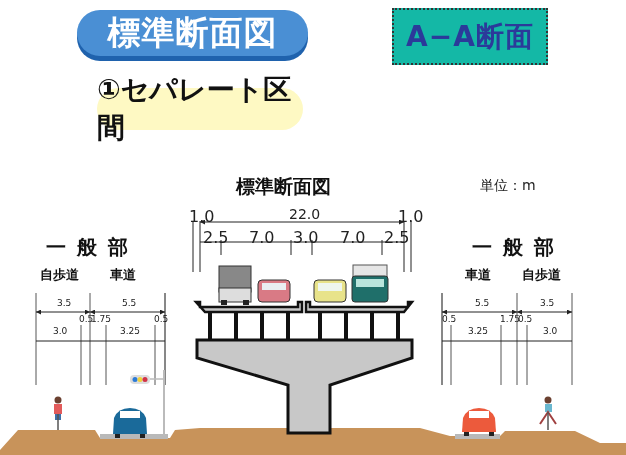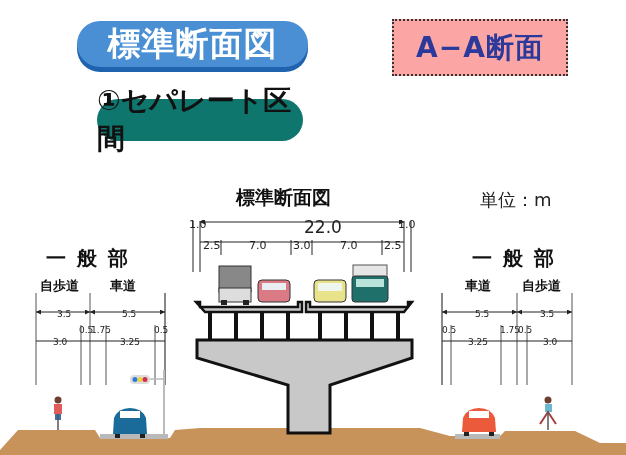--- a/index.html
+++ b/index.html
@@ -1,52 +1,52 @@
 <!DOCTYPE html>
 <html><head>
 <meta charset="utf-8">
 <style>
   html, body { margin:0; padding:0; background:#ffffff; }
   body { width:626px; height:455px; position:relative; overflow:hidden;
          font-family:"DejaVu Sans", "Liberation Sans", sans-serif; }
-  .abs { position:absolute;margin-top:11px; }
+  .abs { position:absolute; }
   .title-pill { left:77px; top:10px; width:231px; height:46px; border-radius:23px;
     background:#4a8fd4; box-shadow: 0 5px 0 #1f62ad; color:#fff; font-weight:bold;
     font-size:33px; display:flex; align-items:center; justify-content:center; letter-spacing:1px; }
-  .section-box { left:392px; top:8px; width:176px; height:57px; background:#fca5a5;
+  .section-box { left:392px; top:8px; width:156px; height:57px; background:#14b8a6;
     border:2px dotted #333; box-sizing:border-box; color:#2b3a9a; font-weight:bold;
     font-size:28px; display:flex; align-items:center; justify-content:center; letter-spacing:1px; }
   .sub-pill { left:97px; top:88px; width:206px; height:42px; border-radius:21px;
-    background:#0f766e; color:#111; font-weight:bold; font-size:28px;
+    background:#fef9c3; color:#111; font-weight:bold; font-size:28px;
     display:flex; align-items:center; justify-content:center; }
   .heading { font-weight:bold; color:#111; }
   .small { font-size:9px; color:#222;text-align:right; }
-  .dim { font-size:11px; color:#222; font-family:"DejaVu Sans", sans-serif; }
+  .dim { font-size:16px; color:#222; font-family:"DejaVu Sans", sans-serif; }
   svg { position:absolute; left:0; top:0; }
 </style>
 </head>
 <body>
 
 <div class="abs title-pill">標準断面図</div>
 <div class="abs section-box">A−A断面</div>
 <div class="abs sub-pill">①セパレート区間</div>
 
 <div class="abs heading" style="left:236px;top:174px;font-size:19px;">標準断面図</div>
-<div class="abs" style="left:480px;top:177px;font-size:18px;color:#222;">単位：m</div>
+<div class="abs" style="left:480px;top:177px;font-size:14px;color:#222;">単位：m</div>
 
 <div class="abs heading" style="left:46px;top:234px;font-size:20px;letter-spacing:2px;">一 般 部</div>
 <div class="abs heading" style="left:40px;top:266px;font-size:13px;">自歩道</div>
 <div class="abs heading" style="left:110px;top:266px;font-size:13px;">車道</div>
 
 <div class="abs heading" style="left:472px;top:234px;font-size:20px;letter-spacing:2px;">一 般 部</div>
 <div class="abs heading" style="left:465px;top:266px;font-size:13px;">車道</div>
 <div class="abs heading" style="left:522px;top:266px;font-size:13px;">自歩道</div>
 
 <div class="abs dim" style="left:189px;top:207px;">1.0</div>
-<div class="abs dim" style="left:304px;top:206px;font-size:17px;">22.0</div>
+<div class="abs dim" style="left:289px;top:206px;font-size:14px;">22.0</div>
 <div class="abs dim" style="left:398px;top:207px;">1.0</div>
 <div class="abs dim" style="left:203px;top:228px;">2.5</div>
 <div class="abs dim" style="left:249px;top:228px;">7.0</div>
 <div class="abs dim" style="left:293px;top:228px;">3.0</div>
 <div class="abs dim" style="left:340px;top:228px;">7.0</div>
 <div class="abs dim" style="left:384px;top:228px;">2.5</div>
 
 <div class="abs small" style="left:57px;top:298px;">3.5</div>
 <div class="abs small" style="left:122px;top:298px;">5.5</div>
 <div class="abs small" style="left:53px;top:326px;">3.0</div>

